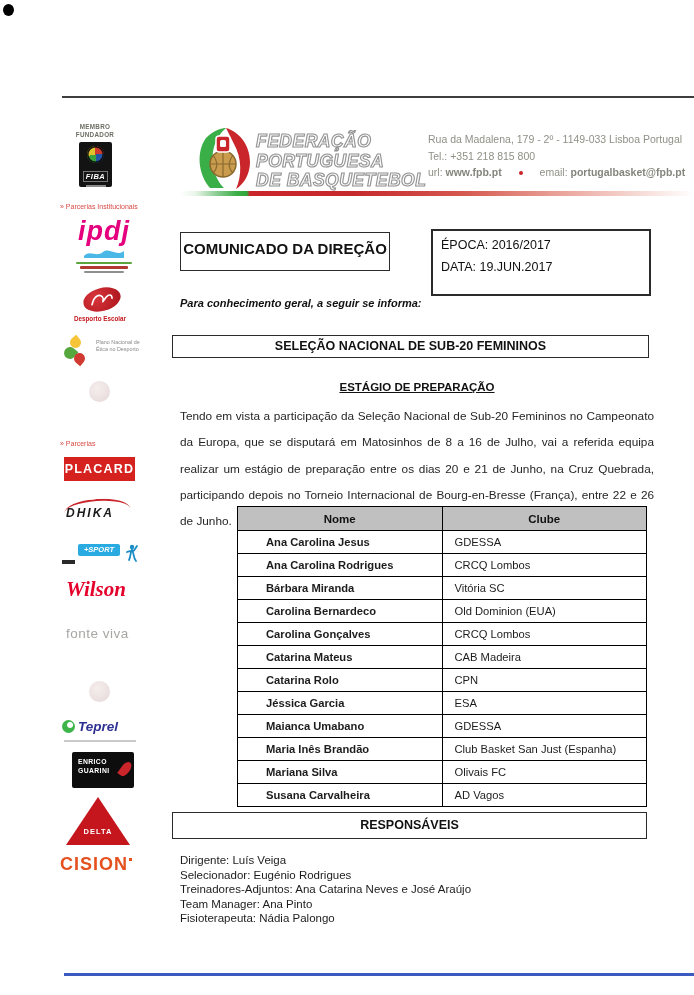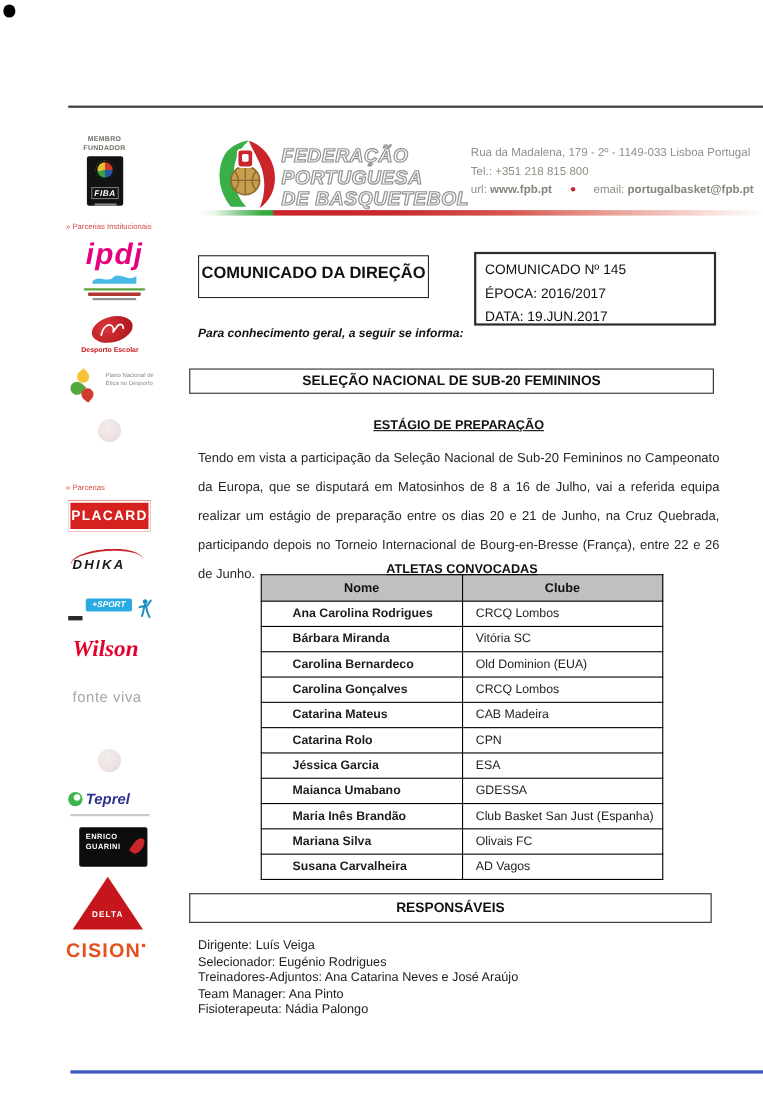--- a/index.html
+++ b/index.html
@@ -92,21 +92,21 @@
       padding:4px 8px;font-size:12.5px;line-height:21.5px;color:#111;}
   .intro{left:180px;top:297px;font-size:11px;font-weight:bold;font-style:italic;color:#111;}
   .title-box{left:172px;top:335px;width:475px;height:21px;border:1.5px solid #2b2b2b;
       font-size:12.5px;font-weight:bold;text-align:center;line-height:21px;color:#111;}
   .sec-heading{width:474px;text-align:center;font-size:11.5px;font-weight:bold;
       text-decoration:underline;color:#111;}
   .h-estagio{left:180px;top:381px;}
   .h-atletas{left:237px;top:512px;width:366px;}
   .paragraph{left:180px;top:403px;width:474px;font-size:11.8px;line-height:26.3px;
       text-align:justify;color:#262626;}
-  table.athletes{position:absolute;left:237px;top:522px;width:366px;border-collapse:collapse;table-layout:fixed;}
+  table.athletes{position:absolute;left:237px;top:506px;width:410px;border-collapse:collapse;table-layout:fixed;}
   table.athletes th,table.athletes td{border:1.5px solid #000;}
   table.athletes th{background:#c0c0c0;height:21px;font-size:11.5px;color:#111;}
   table.athletes td{height:20px;font-size:11.2px;color:#1c1c1c;}
   td.name{font-weight:bold;padding-left:28px;width:169px;}
   td.club{padding-left:12px;}
   .resp-box{left:172px;top:812px;width:475px;height:27px;border:1.5px solid #2b2b2b;box-sizing:border-box;
       font-size:12.5px;font-weight:bold;text-align:center;line-height:25px;color:#111;}
   .staff{left:180px;top:853px;font-size:11.5px;line-height:14.6px;color:#1c1c1c;}
 </style>
 </head>
@@ -206,40 +206,43 @@
   <div class="abs delta">
     <div class="tri"></div>
     <div class="lab">DELTA</div>
   </div>
   <div class="abs cision">
     <span>CISION</span><span class="tm"></span>
   </div>
 
   <div class="abs box1">COMUNICADO DA DIREÇÃO</div>
   <div class="abs box2">
-    <div>COMUNICADO Nº 145</div>
     <div>ÉPOCA: 2016/2017</div>
     <div>DATA: 19.JUN.2017</div>
   </div>
   <div class="abs intro">Para conhecimento geral, a seguir se informa:</div>
 
   <div class="abs title-box">SELEÇÃO NACIONAL DE SUB-20 FEMININOS</div>
   <div class="abs sec-heading h-estagio">ESTÁGIO DE PREPARAÇÃO</div>
   <div class="abs paragraph">Tendo em vista a participação da Seleção Nacional de Sub-20 Femininos no Campeonato da Europa, que se disputará em Matosinhos de 8 a 16 de Julho, vai a referida equipa realizar um estágio de preparação entre os dias 20 e 21 de Junho, na Cruz Quebrada, participando depois no Torneio Internacional de Bourg-en-Bresse (França), entre 22 e 26 de Junho.</div>
   <div class="abs sec-heading h-atletas">ATLETAS CONVOCADAS</div>
 
   <table class="athletes">
     <thead>
       <tr>
         <th>Nome</th>
         <th>Clube</th>
       </tr>
     </thead>
     <tbody>
         <tr>
+          <td class="name">Ana Carolina Jesus</td>
+          <td class="club">GDESSA</td>
+        </tr>
+        <tr>
           <td class="name">Ana Carolina Rodrigues</td>
           <td class="club">CRCQ Lombos</td>
         </tr>
         <tr>
           <td class="name">Bárbara Miranda</td>
           <td class="club">Vitória SC</td>
         </tr>
         <tr>
           <td class="name">Carolina Bernardeco</td>
           <td class="club">Old Dominion (EUA)</td>

